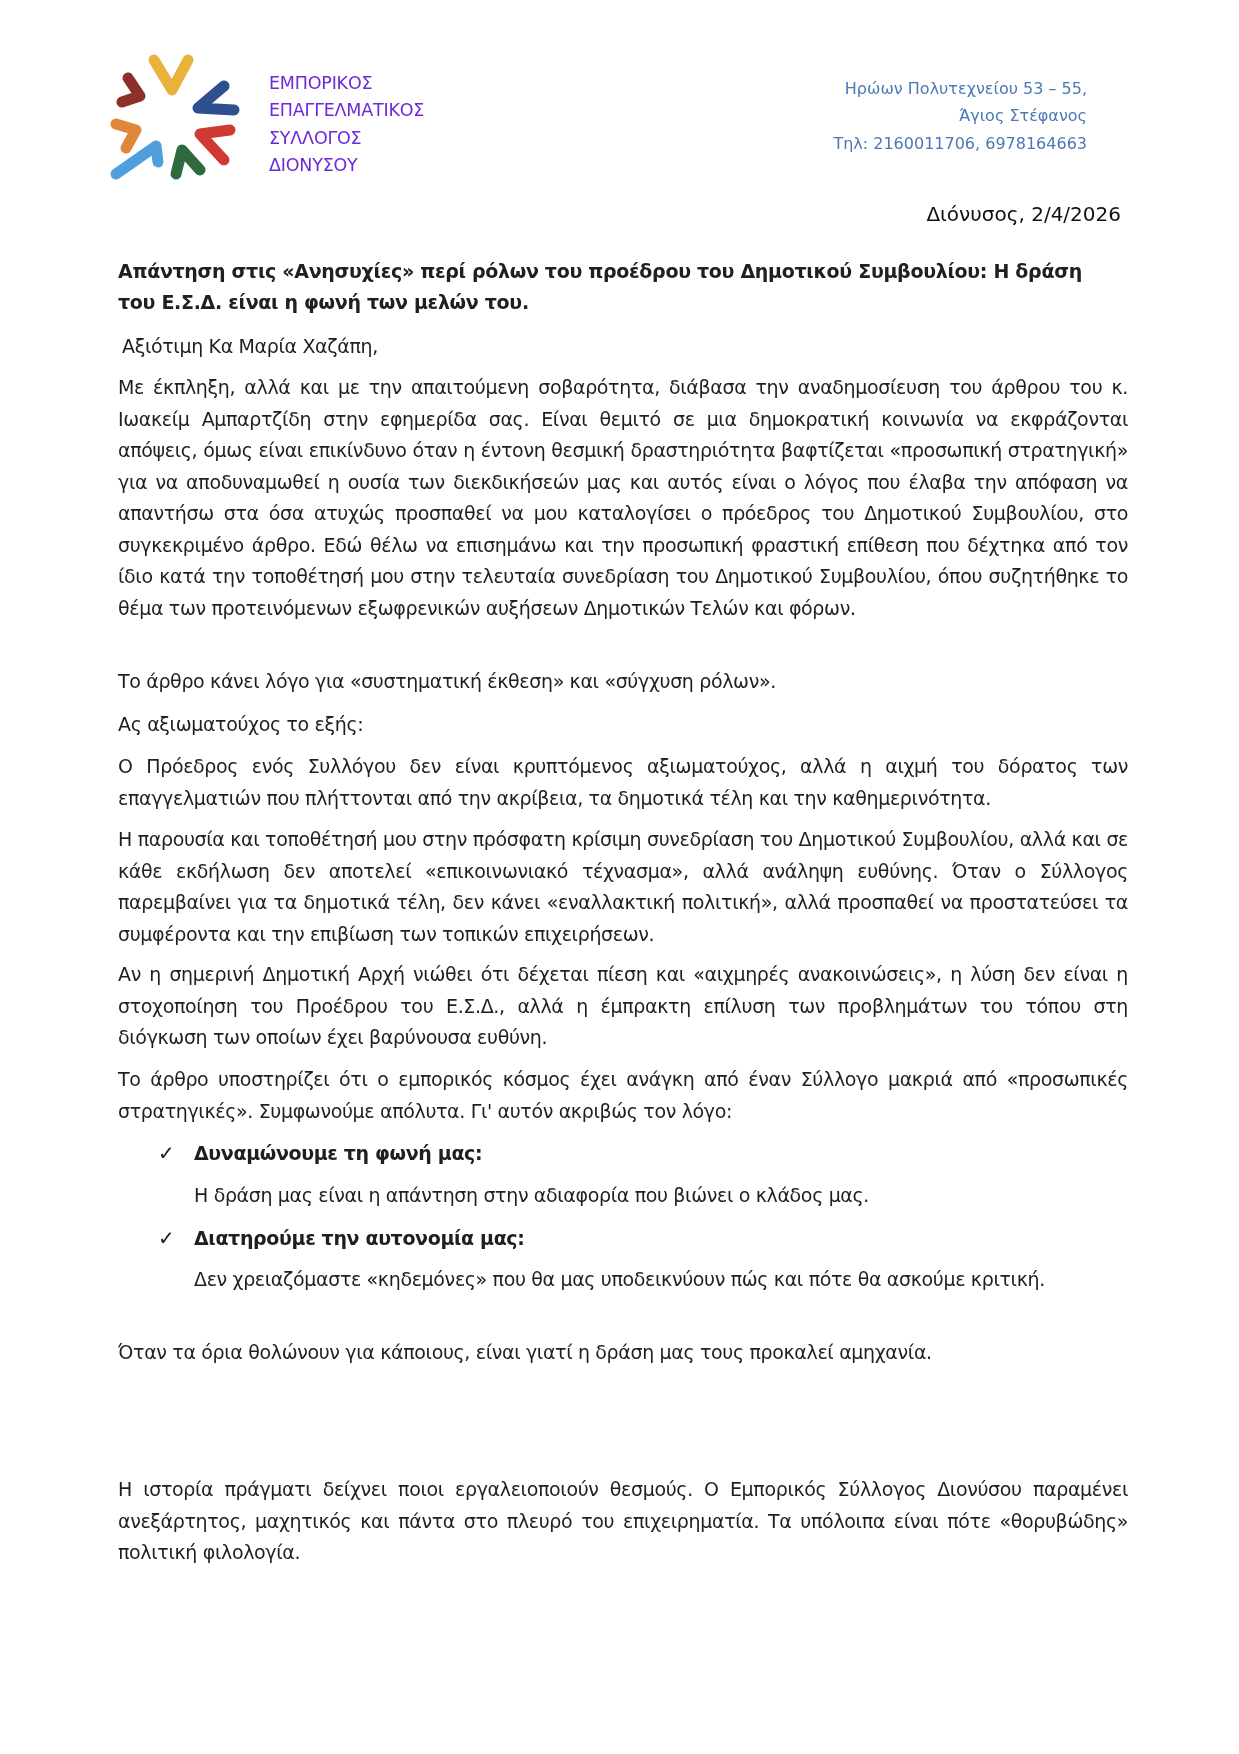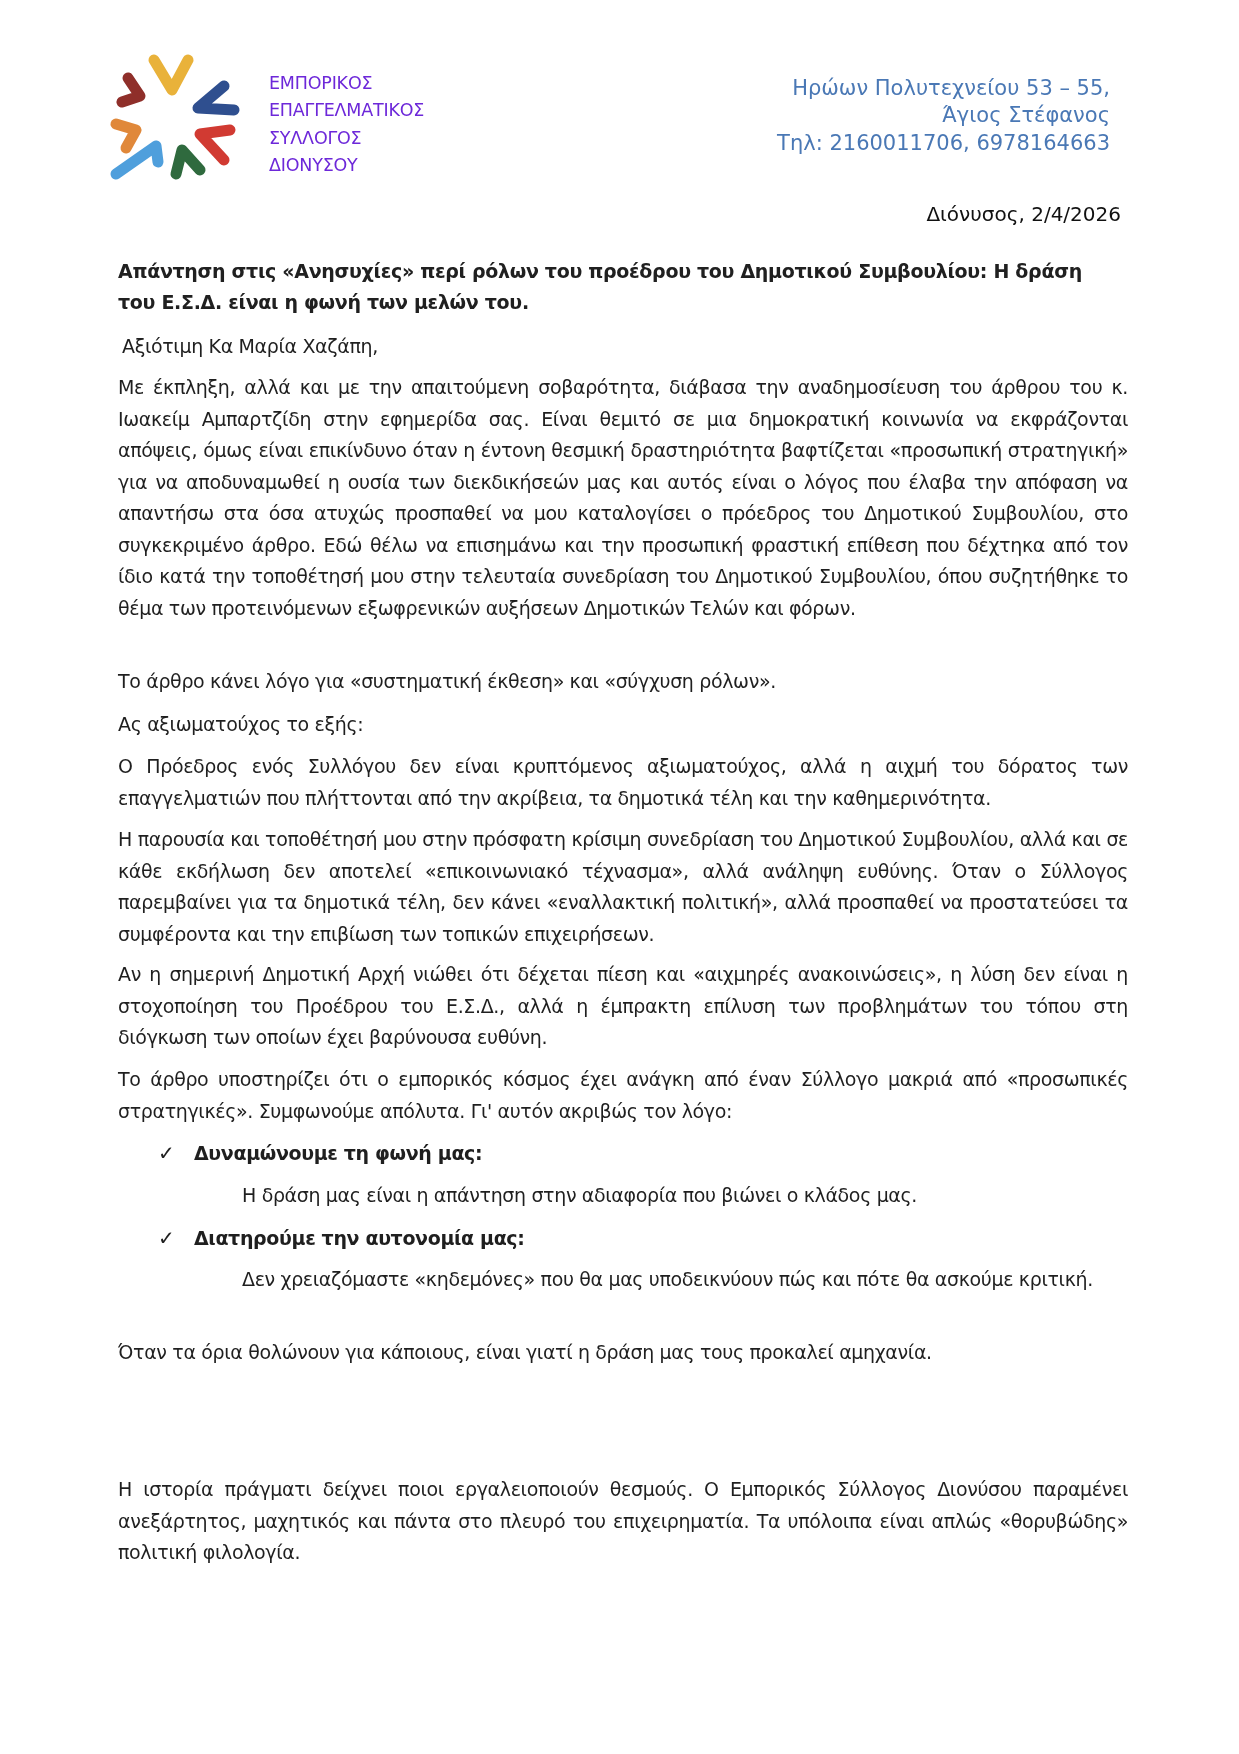--- a/index.html
+++ b/index.html
@@ -3,31 +3,31 @@
 <meta charset="utf-8">
 <style>
   html, body { margin: 0; padding: 0; background: #ffffff; }
   body { width: 1239px; height: 1754px; position: relative; overflow: hidden;
          font-family: "DejaVu Sans", "Liberation Sans", sans-serif; color: #1f1f1f; }
   .abs { position: absolute; }
   .logo { left: 106px; top: 50px; width: 136px; height: 134px; }
   .org-name { left: 269px; top: 70px; color: #6d28d9; font-size: 17.5px; line-height: 27.3px;
               font-family: "DejaVu Sans", sans-serif; letter-spacing: -0.2px; }
   .org-name div { white-space: nowrap; }
-  .contact { right: 129px; top: 75px; text-align: right; color: #4a78b5; font-size: 21px; line-height: 27.3px;
+  .contact { right: 152px; top: 75px; text-align: right; color: #4a78b5; font-size: 16px; line-height: 27.3px;
              font-family: "DejaVu Sans", sans-serif; }
   .contact div { white-space: nowrap; }
   .date { right: 118px; top: 202px; font-size: 20px; color: #111; white-space: nowrap; }
   .content { left: 118px; width: 1010px; top: 0; font-size: 19px; line-height: 31.5px; letter-spacing: -0.35px; }
   .para { position: absolute; left: 0; width: 1010px; text-align: justify; text-align-last: left; }
   .title { font-weight: bold; text-align: left; font-size: 19px; line-height: 31px; letter-spacing: -0.3px; color: #202020; }
   .bullet-row { position: absolute; left: 40px; width: 970px; }
   .check { position: absolute; left: 0; font-size: 20px; }
   .bullet-head { position: absolute; left: 36px; font-weight: bold; white-space: nowrap; }
-  .bullet-body { position: absolute; left: 76px; width: 934px; text-align: justify; text-align-last: left; margin-left: 48px; }
+  .bullet-body { position: absolute; left: 76px; width: 934px; text-align: justify; text-align-last: left; }
   .nowrap { white-space: nowrap; }
 </style>
 </head>
 <body>
 
 <div class="abs logo">
   <svg width="136" height="134" viewBox="0 0 136 134">
     <g fill="none" stroke-linecap="round" stroke-linejoin="round" stroke-width="11">
 
       <polyline points="48,10 66,40 82,10" stroke="#e9b23a"></polyline>
@@ -95,14 +95,14 @@
   <div class="bullet-row" style="top:1223px;">
     <span class="check">✓</span>
     <span class="bullet-head">Διατηρούμε την αυτονομία μας:</span>
   </div>
   <div class="bullet-row" style="top:1264px; left:0;">
     <div class="bullet-body">Δεν χρειαζόμαστε «κηδεμόνες» που θα μας υποδεικνύουν πώς και πότε θα ασκούμε κριτική.</div>
   </div>
 
   <div class="para" style="top:1337px;">Όταν τα όρια θολώνουν για κάποιους, είναι γιατί η δράση μας τους προκαλεί αμηχανία.</div>
 
-  <div class="para" style="top:1474px;">Η ιστορία πράγματι δείχνει ποιοι εργαλειοποιούν θεσμούς. Ο Εμπορικός Σύλλογος Διονύσου παραμένει ανεξάρτητος, μαχητικός και πάντα στο πλευρό του επιχειρηματία. Τα υπόλοιπα είναι απλώς «θορυβώδης» πολιτική φιλολογία.</div>
+  <div class="para" style="top:1474px;">Η ιστορία πράγματι δείχνει ποιοι εργαλειοποιούν θεσμούς. Ο Εμπορικός Σύλλογος Διονύσου παραμένει ανεξάρτητος, μαχητικός και πάντα στο πλευρό του επιχειρηματία. Τα υπόλοιπα είναι πότε «θορυβώδης» πολιτική φιλολογία.</div>
 </div>
 
 </body></html>

